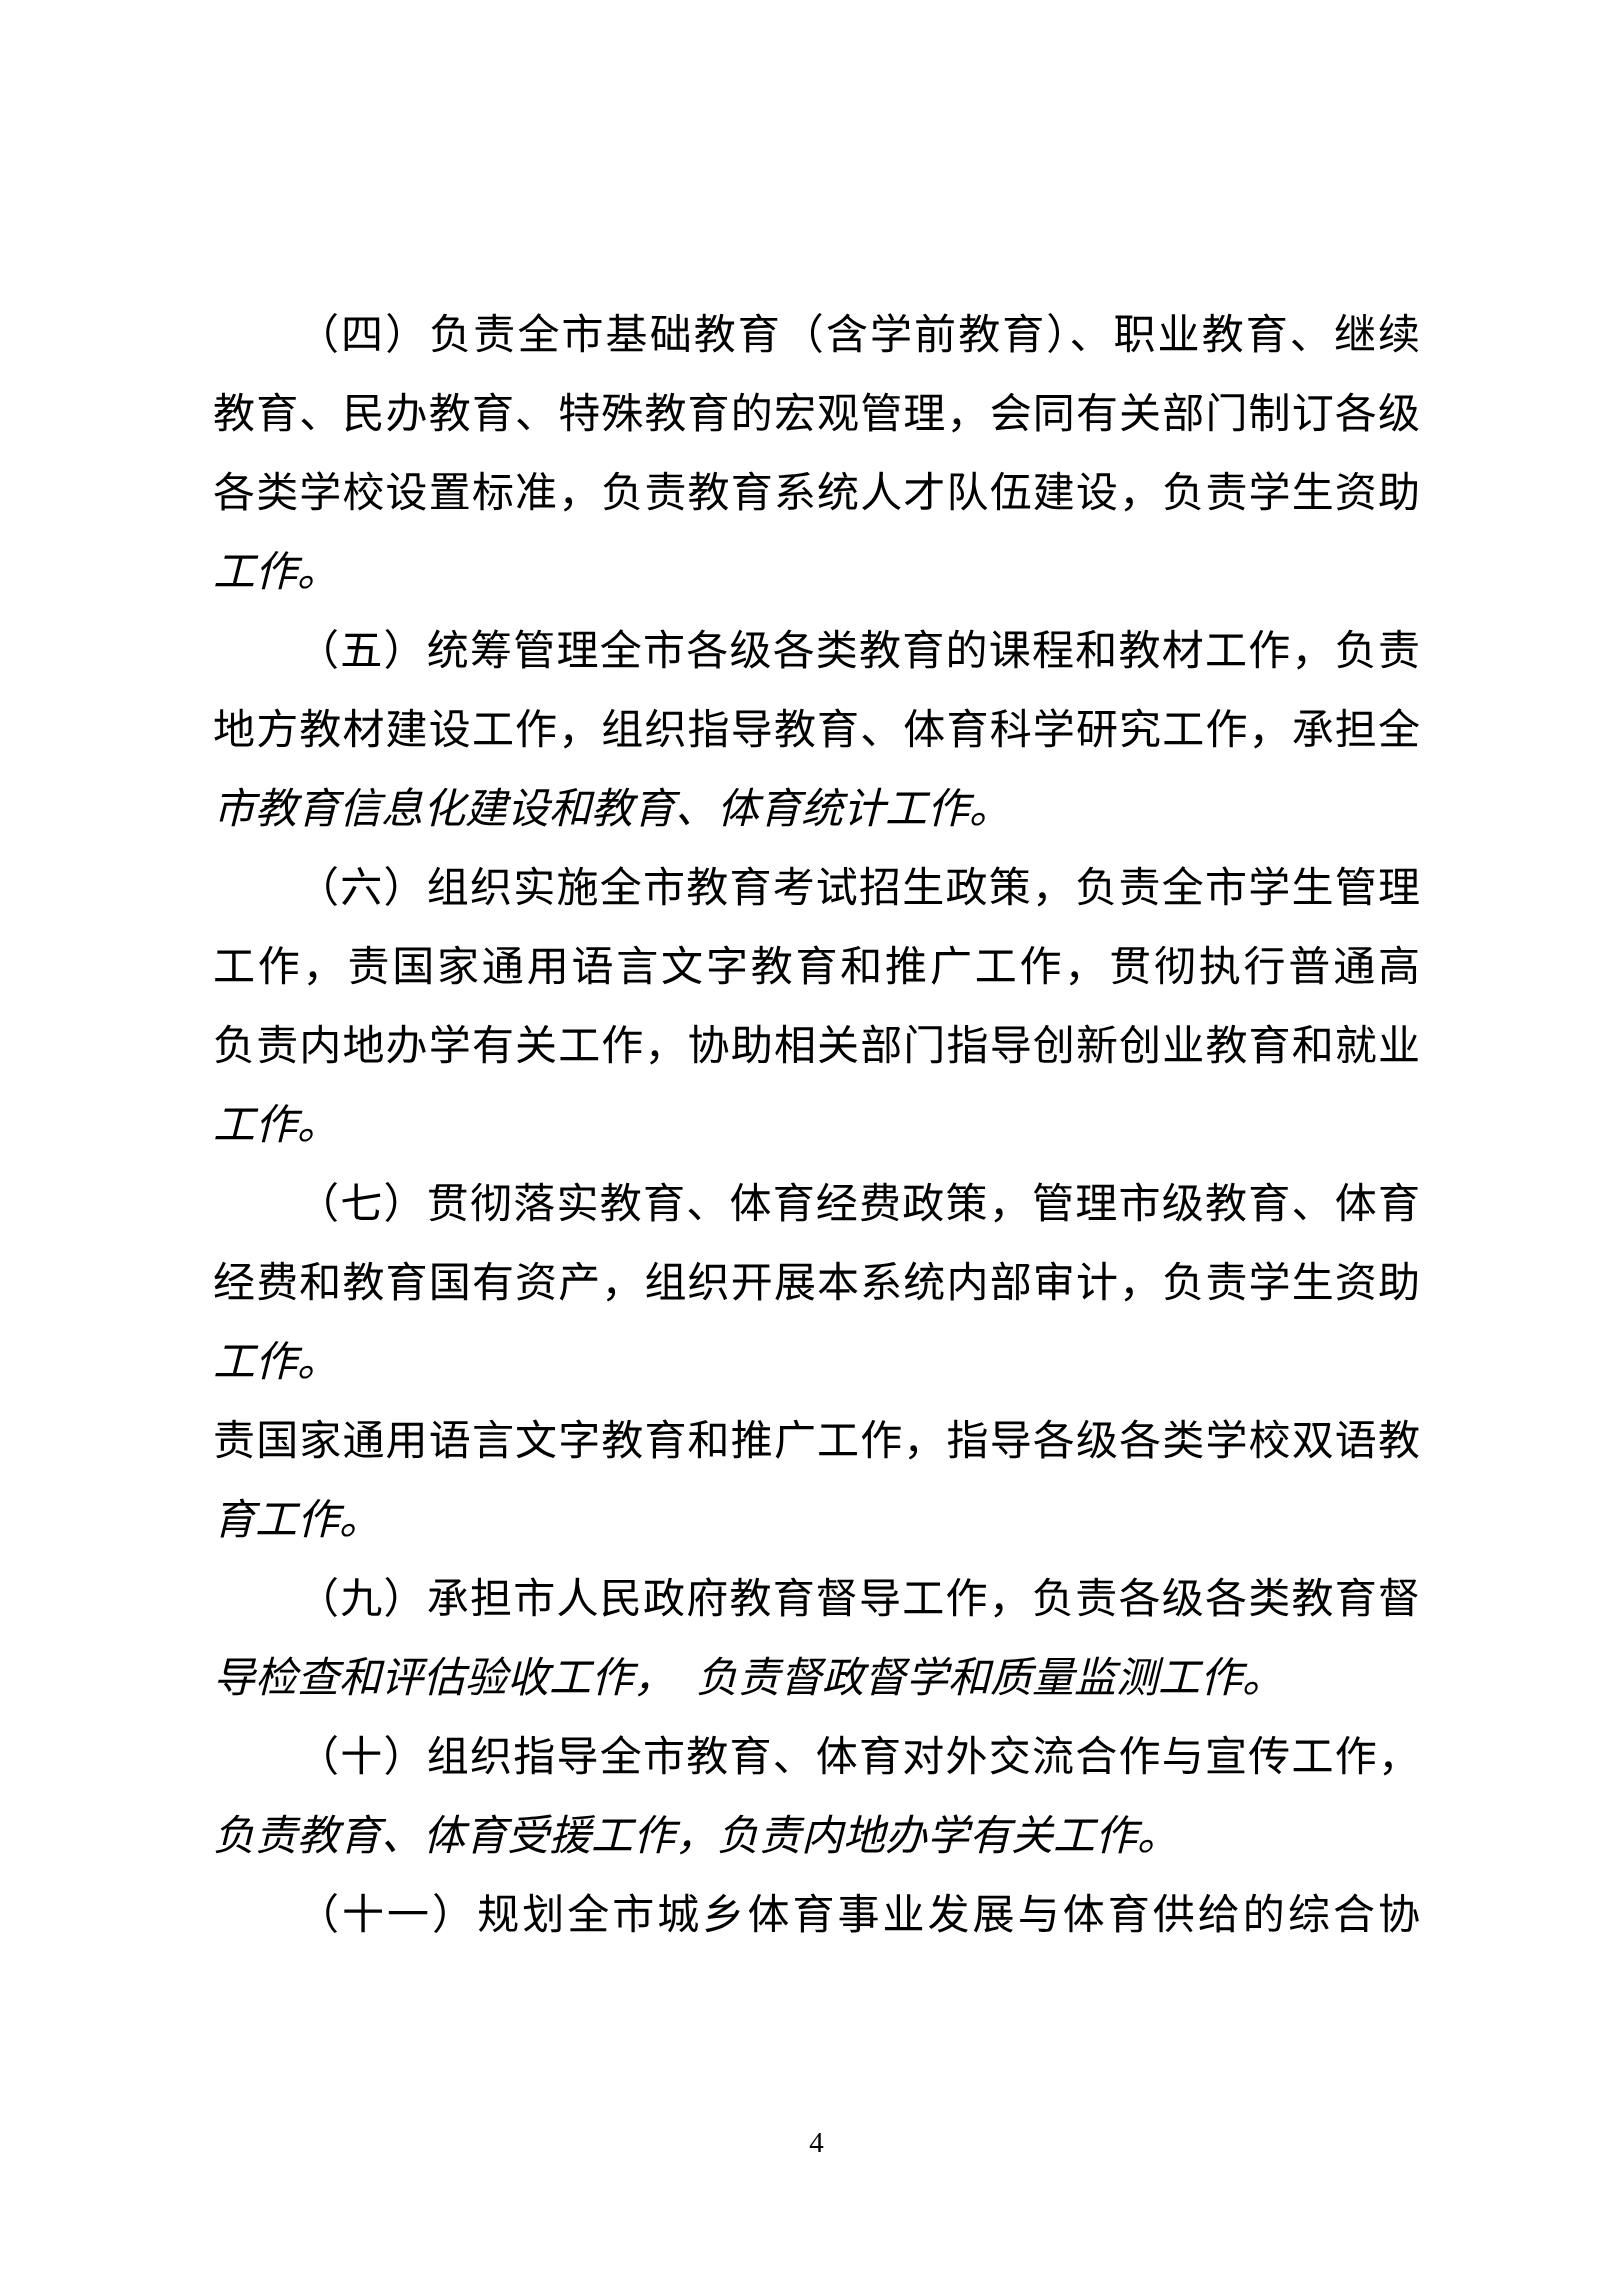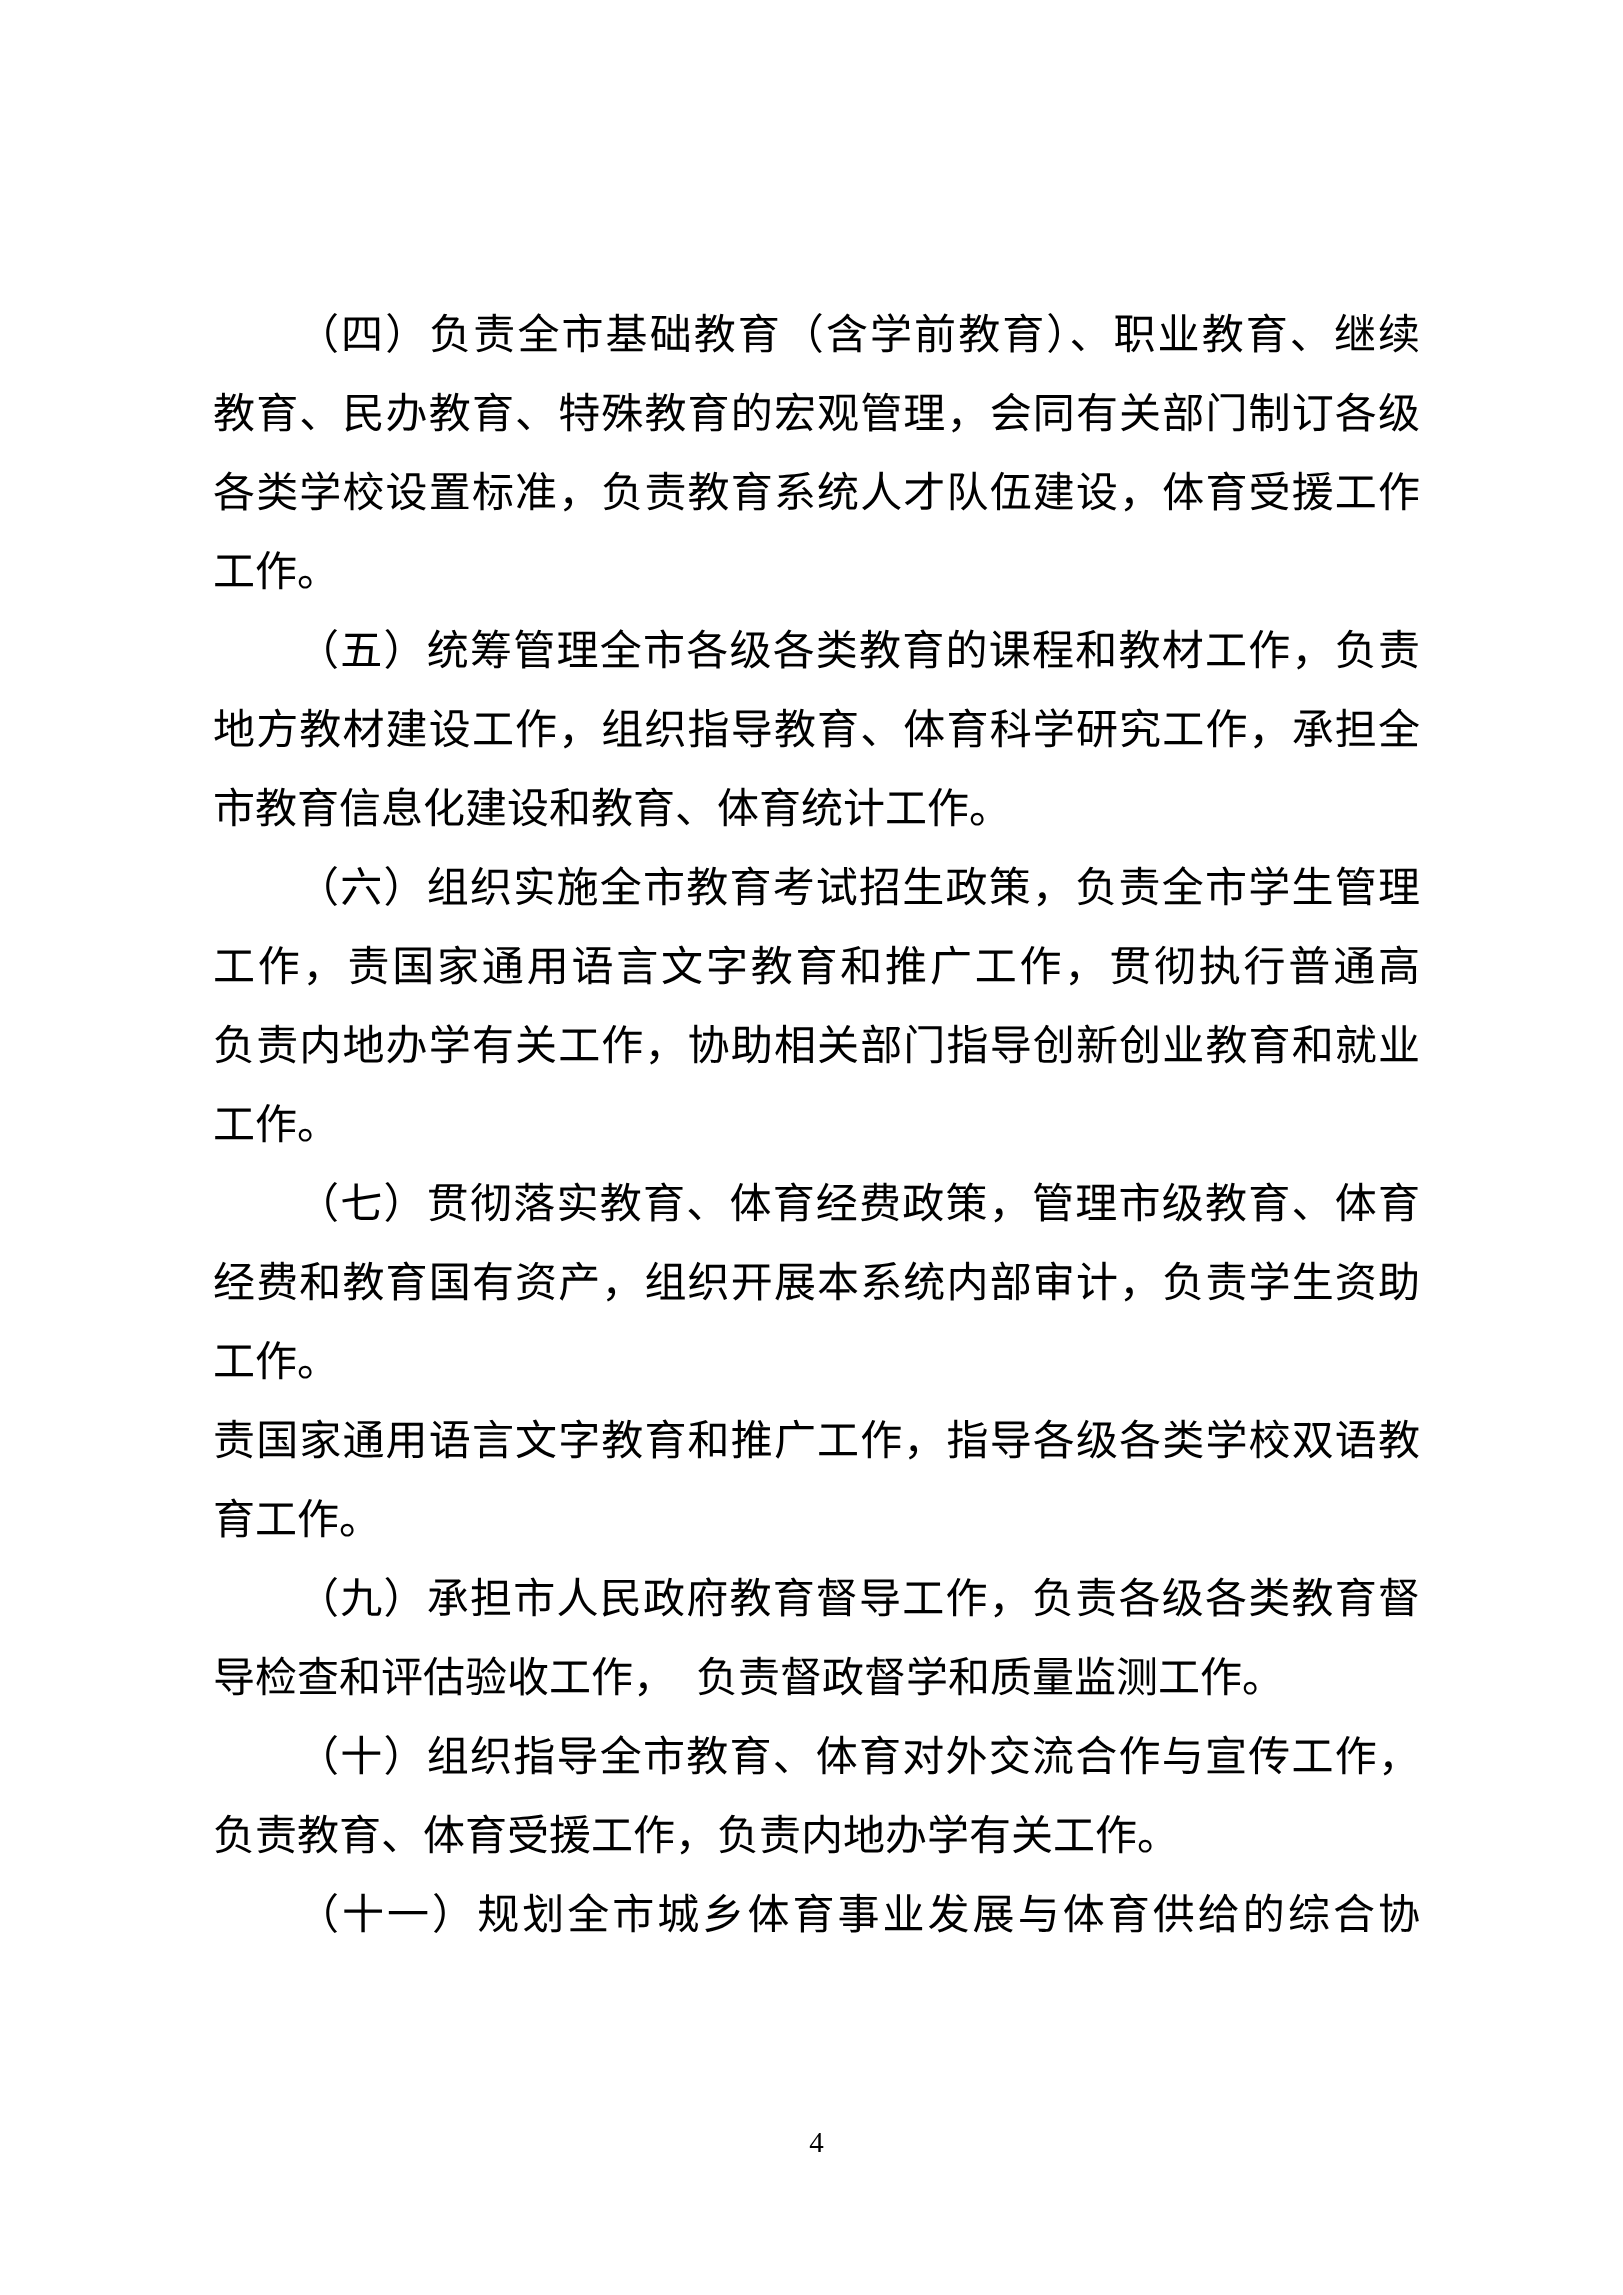--- a/index.html
+++ b/index.html
@@ -29,20 +29,21 @@
     color: #000000;
     text-align: justify;
     text-align-last: justify;
   }
   .line.indent {
     text-indent: 84px;
   }
   .line.last {
     text-align: left;
     text-align-last: left;
+    font-style: italic;
   }
   .page-footer {
     position: absolute;
     left: 213px;
     top: 2128px;
     width: 1207px;
     text-align: center;
   }
   .page-number {
     display: inline-block;
@@ -53,21 +54,21 @@
   }
 </style>
 </head>
 <body>
 
 <div class="page">
   <main class="body-text">
 
   <div class="line indent">（四）负责全市基础教育（含学前教育）、职业教育、继续</div>
       <div class="line">教育、民办教育、特殊教育的宏观管理，会同有关部门制订各级</div>
-      <div class="line">各类学校设置标准，负责教育系统人才队伍建设，体育受援工作</div>
+      <div class="line">各类学校设置标准，负责教育系统人才队伍建设，负责学生资助</div>
       <div class="line last">工作。</div>
       <div class="line indent">（五）统筹管理全市各级各类教育的课程和教材工作，负责</div>
       <div class="line">地方教材建设工作，组织指导教育、体育科学研究工作，承担全</div>
       <div class="line last">市教育信息化建设和教育、体育统计工作。</div>
       <div class="line indent">（六）组织实施全市教育考试招生政策，负责全市学生管理</div>
       <div class="line">工作，责国家通用语言文字教育和推广工作，贯彻执行普通高</div>
       <div class="line">负责内地办学有关工作，协助相关部门指导创新创业教育和就业</div>
       <div class="line last">工作。</div>
       <div class="line indent">（七）贯彻落实教育、体育经费政策，管理市级教育、体育</div>
       <div class="line">经费和教育国有资产，组织开展本系统内部审计，负责学生资助</div>

